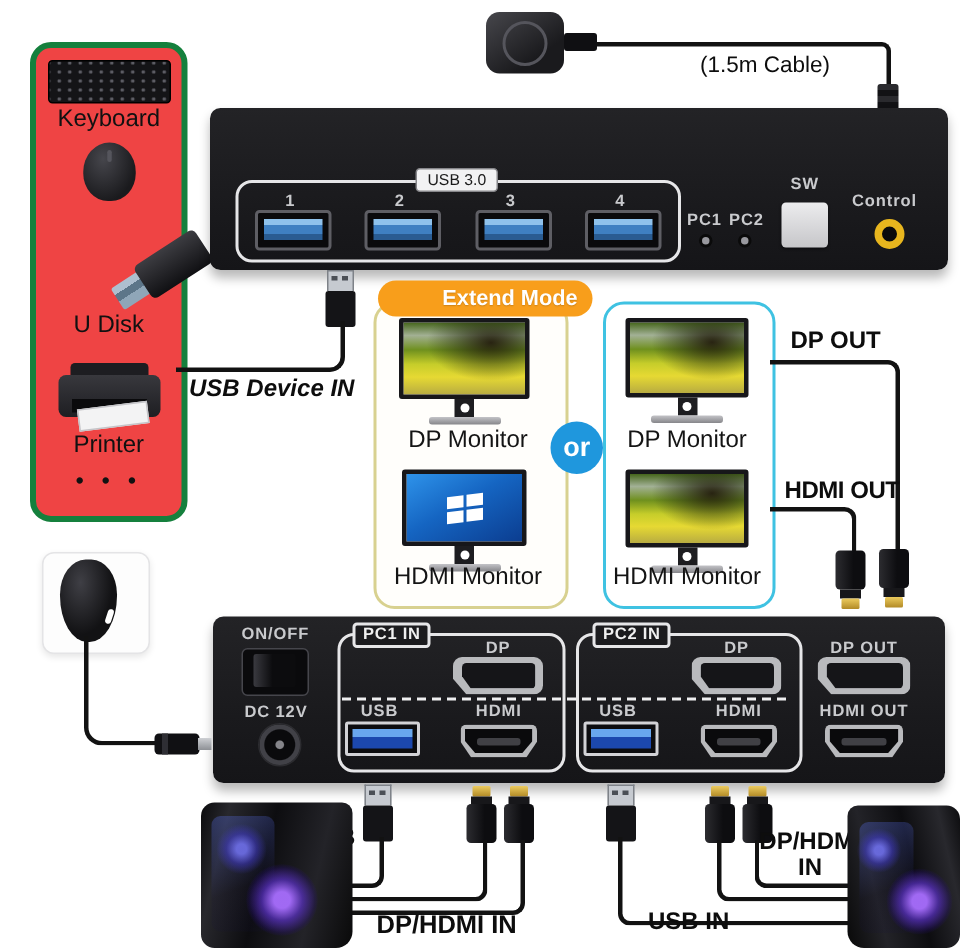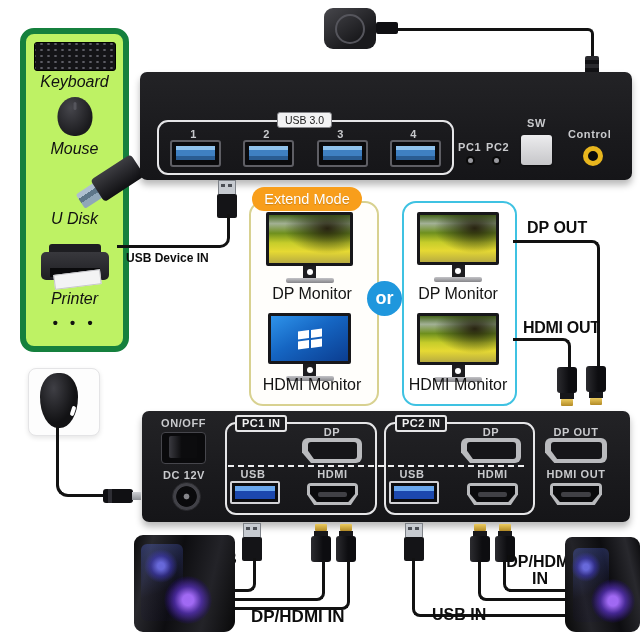--- a/index.html
+++ b/index.html
@@ -3,22 +3,22 @@
 <meta charset="utf-8">
 <style>
   html,body{margin:0;padding:0;background:#fff;}
   #stage{position:relative;width:640px;height:633px;background:#ffffff;overflow:hidden;
          font-family:"Liberation Sans",sans-serif;color:#0e0e0e;}
   .abs{position:absolute;}
   .lbl{position:absolute;font-weight:700;color:#0d0d0d;line-height:1.05;}
   .ctr{text-align:center;}
 
   
-  .pbox{position:absolute;left:20px;top:28px;width:97px;height:312px;background:#bef264;
-        border:6px solid #15803d;border-radius:14px;font-style:italic;}
+  .pbox{position:absolute;left:20px;top:28px;width:97px;height:312px;background:#ef4444;
+        border:4px solid #15803d;border-radius:14px;}
   .plabel{position:absolute;left:0;width:100%;text-align:center;font-size:16px;font-weight:500;color:#111;}
   .cicon{position:absolute;left:50%;transform:translateX(-50%);}
   .kb-icon{width:80px;height:27px;background-color:#141417;border:1px solid #000;border-radius:3px;
            background-image:radial-gradient(#5c5c64 1px,transparent 1.5px);background-size:7px 6px;background-position:3px 4px;}
   .mouse-icon{width:35px;height:39px;background:radial-gradient(ellipse at 38% 28%,#46464c,#1a1a1d 72%);
               border-radius:50% 50% 47% 47%;}
   .mouse-icon::after{content:"";position:absolute;left:50%;top:5px;width:3px;height:8px;margin-left:-1px;
               background:#55555c;border-radius:2px;}
   .udisk{width:70px;height:30px;transform:rotate(-33deg);}
   .udisk .tip{position:absolute;left:0;top:6px;width:22px;height:17px;
@@ -55,22 +55,22 @@
   .hdmi-port{position:absolute;background:#b9babd;border-radius:4px;
           clip-path:polygon(0 0,100% 0,100% 52%,86% 100%,14% 100%,0 52%);}
   .hdmi-port i{position:absolute;inset:3px;background:#0a0a0c;
           clip-path:polygon(0 0,100% 0,100% 50%,85% 100%,15% 100%,0 50%);}
   .hdmi-port b{position:absolute;left:11px;right:11px;top:9px;height:5px;background:#404045;border-radius:2px;}
   .usb-rear{position:absolute;background:#0c0c0f;border:2px solid #d2d2d6;border-radius:2px;}
   .usb-rear i{position:absolute;inset:3px;background:linear-gradient(180deg,#69a7ee 0 40%,#1c48ae 40%);}
 
   
   .modebox{position:absolute;background:#fffefb;border-radius:14px;}
-  .badge{position:absolute;color:#fff;font-weight:400;font-size:14.5px;text-align:center;
-         border-radius:13px;line-height:24px;z-index:4;text-shadow:0 1px 1px rgba(0,0,0,0.18);}
+  .badge{position:absolute;color:#fff;font-weight:700;font-size:14.5px;text-align:center;
+         border-radius:13px;line-height:24px;z-index:4;text-shadow:0 1px 1px rgba(0,0,0,0.18);padding-left:33px;}
   .monitor{position:absolute;display:flex;flex-direction:column;align-items:center;}
   .screen{position:relative;border:3px solid #17171a;border-radius:2px;width:100%;box-sizing:border-box;background:#000;}
   .nature{background:
       radial-gradient(ellipse at 72% 28%,rgba(30,22,10,0.9) 0%,rgba(35,40,14,0.5) 26%,transparent 52%),
       linear-gradient(180deg,#46661c 0%,#31511573 18%,#6f901e 38%,#c6cd2a 58%,#e6d933 76%,#b8ac41 100%);}
   .winblue{background:linear-gradient(150deg,#2e93ea 0%,#1565c2 45%,#0b3d90 100%);}
   .winlogo{position:absolute;left:50%;top:50%;transform:translate(-50%,-50%) skewY(-7deg);
       display:grid;grid-template-columns:11px 11px;grid-template-rows:8px 8px;gap:2px;}
   .winlogo i{background:#fff;display:block;}
   .neck{width:13px;height:12px;background:#1d1d20;display:flex;align-items:center;justify-content:center;}
@@ -138,41 +138,41 @@
 </style>
 </head>
 <body>
 
 <div id="stage">
 
   <div class="pbox">
     <div class="cicon kb-icon" style="top:8px;"></div>
     <div class="plabel" style="top:39px;">Keyboard</div>
     <div class="cicon mouse-icon" style="top:63px;"></div>
-    <div class="plabel" style="top:106px;">Mouse</div>
     <div class="cicon udisk" style="top:134px;">
       <span class="tip abs"></span>
       <span class="bod abs"></span>
     </div>
     <div class="plabel" style="top:176px;">U Disk</div>
     <div class="cicon printer" style="top:210px;">
       <span class="p-top abs"></span>
       <span class="p-body abs"></span>
       <span class="p-slot abs"></span>
       <span class="p-paper abs"></span>
     </div>
     <div class="plabel" style="top:256px;">Printer</div>
     <div class="dots" style="top:280px;">• • •</div>
   </div>
 
   <div class="remote">
       <i></i>
     </div>
   <div class="cab" style="left:398px;top:28px;width:193px;height:29px;border-top:3px solid #121212;border-right:3px solid #121212;border-top-right-radius:6px;"></div>
   <div class="jack"></div>
+  <div class="lbl ctr" style="left:420px;top:36px;width:180px;font-size:15px;font-weight:500;">(1.5m Cable)</div>
 
   <div class="device" style="left:140px;top:72px;width:492px;height:108px;">
     <div class="abs" style="left:137px;top:40px;background:#f2f2f3;color:#1a1a1a;font-size:10.5px;font-weight:400;padding:1px 7px;border-radius:3px;z-index:3;border:1px solid #86868a;">USB 3.0</div>
     <div class="pgroup" style="left:17px;top:48px;width:293px;height:51px;"></div>
 
     <div class="dtxt ctr" style="left:30px;top:56px;width:47px;">1</div>
     <div class="usb-front" style="left:30px;top:68px;width:47px;height:23px;">
         <i></i>
       </div>
     <div class="dtxt ctr" style="left:103px;top:56px;width:47px;">2</div>
@@ -197,21 +197,21 @@
     <div class="swbtn" style="left:381px;top:63px;"></div>
     <div class="dtxt" style="left:428px;top:56px;text-align:right;">Control</div>
     <div class="ring" style="left:443px;top:74px;"></div>
   </div>
 
   <div class="usb-up" style="left:217px;top:180px;">
     <span class="uu-tip"></span>
       <span class="uu-body"></span>
   </div>
   <div class="cab" style="left:117px;top:214px;width:110px;height:31px;border-right:3px solid #121212;border-bottom:3px solid #121212;border-bottom-right-radius:10px;"></div>
-  <div class="lbl" style="left:126px;top:252px;font-size:12px;">USB Device IN</div>
+  <div class="lbl" style="left:126px;top:252px;font-size:16px;font-style:italic;">USB Device IN</div>
 
   <div class="modebox" style="left:249px;top:201px;width:126px;height:201px;border:2px solid #d8d190;"></div>
   <div class="badge" style="left:252px;top:187px;width:110px;height:24px;background:#f89e1b;">Extend Mode</div>
   <div class="monitor" style="left:266px;top:212px;width:87px;">
     <div class="screen nature" style="height:54px;"></div>
     <div class="neck">
         <i></i>
       </div>
     <div class="mbase"></div>
   </div>

